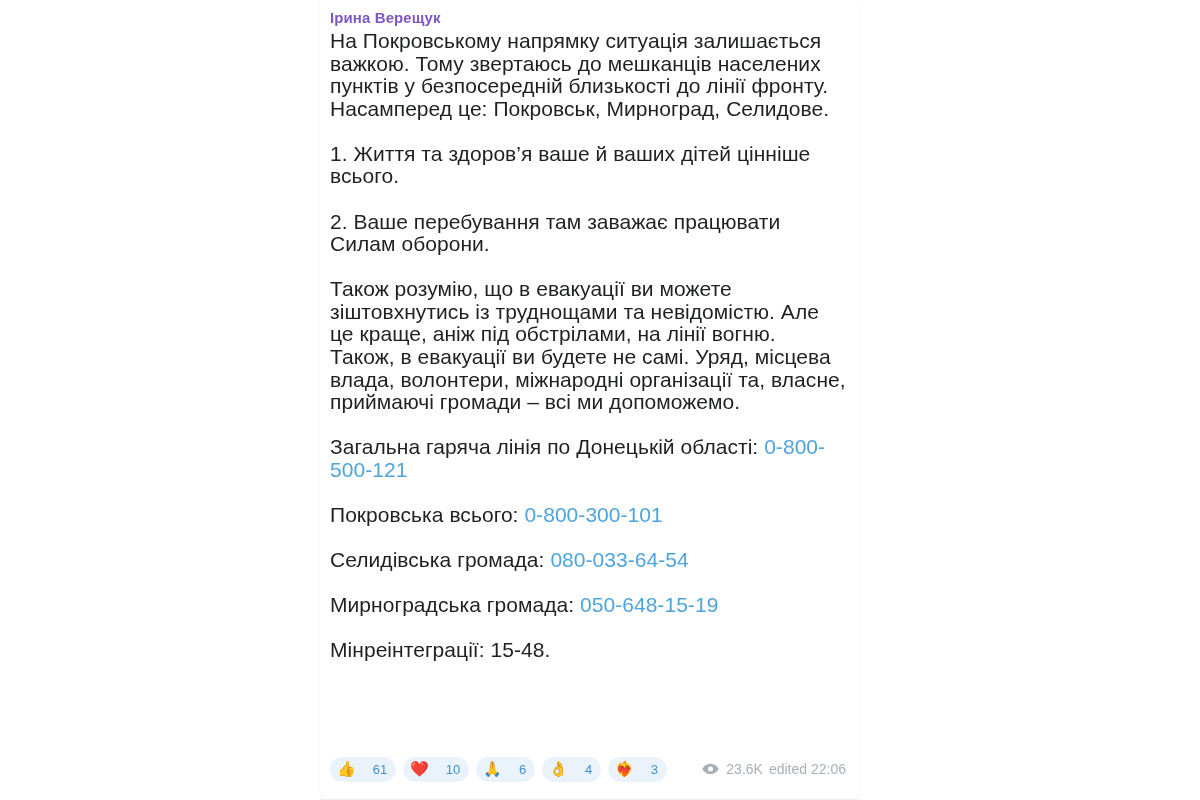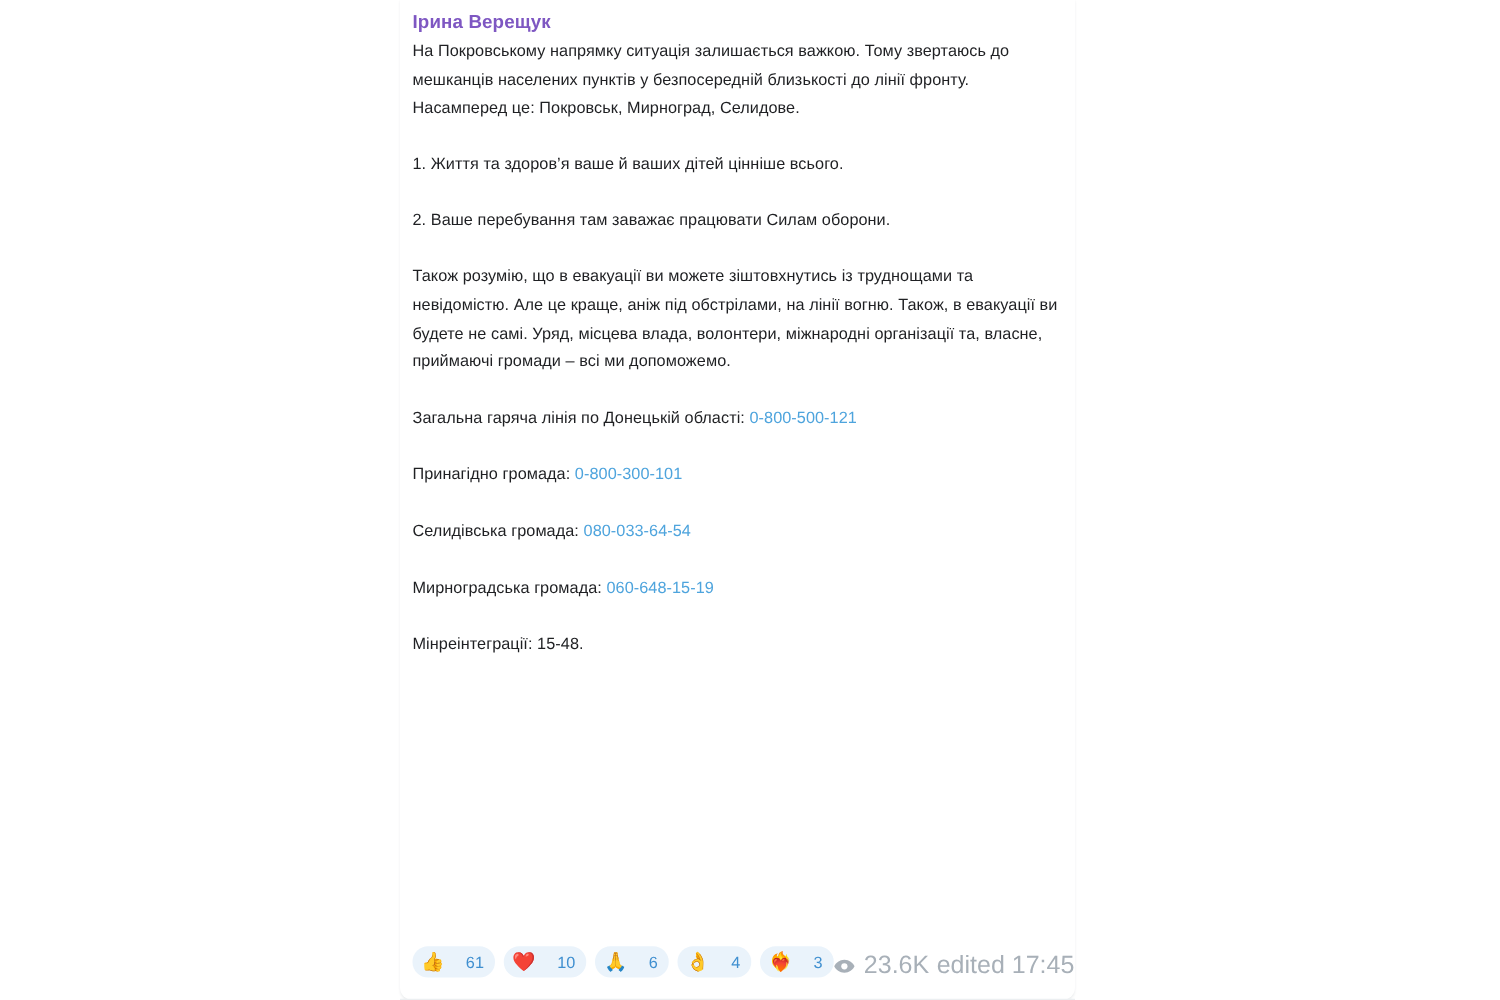--- a/index.html
+++ b/index.html
@@ -45,21 +45,21 @@
     color: #7e57c2;
     font-size: 15px;
     font-weight: 600;
     line-height: 20px;
     margin: 0 0 2px 0;
     letter-spacing: 0.1px;
   }
 
   .message-text {
     color: #1f2023;
-    font-size: 13px;
+    font-size: 21px;
     line-height: 22.6px;
     letter-spacing: 0.05px;
     word-wrap: break-word;
   }
 
   .para {
     margin: 0;
     padding: 0;
   }
   .para + .para {
@@ -120,21 +120,21 @@
     line-height: 1;
     margin-left: 13px;
   }
 
   .meta {
     display: flex;
     align-items: center;
     gap: 6px;
     padding-top: 7px;
     color: #a8b0b8;
-    font-size: 20px;
+    font-size: 14px;
     white-space: nowrap;
   }
 
   .eye-icon {
     display: inline-block;
     width: 17px;
     height: 12px;
     margin-right: 1px;
     flex: 0 0 auto;
   }
@@ -154,23 +154,23 @@
 
       <div class="author-name" style="color: rgb(126, 87, 194);">Ірина Верещук</div>
 
       <div class="message-text" style="color: rgb(31, 32, 35);">
 
       <div class="para">На Покровському напрямку ситуація залишається важкою. Тому звертаюсь до мешканців населених пунктів у безпосередній близькості до лінії фронту. Насамперед це: Покровськ, Мирноград, Селидове.</div>
           <div class="para">1. Життя та здоров’я ваше й ваших дітей цінніше всього.</div>
           <div class="para">2. Ваше перебування там заважає працювати Силам оборони.</div>
           <div class="para">Також розумію, що в евакуації ви можете зіштовхнутись із труднощами та невідомістю. Але це краще, аніж під обстрілами, на лінії вогню. Також, в евакуації ви будете не самі. Уряд, місцева влада, волонтери, міжнародні організації та, власне, приймаючі громади – всі ми допоможемо.</div>
           <div class="para"><span>Загальна гаряча лінія по Донецькій області: </span><a class="phone-link" style="color: rgb(78, 164, 221);">0-800-500-121</a></div>
-          <div class="para"><span>Принагідно громада: </span><a class="phone-link" style="color: rgb(78, 164, 221); text-align: right;">0-800-300-101</a></div>
+          <div class="para"><span>Покровська всього: </span><a class="phone-link" style="color: rgb(78, 164, 221); text-align: right;">0-800-300-101</a></div>
           <div class="para"><span>Селидівська громада: </span><a class="phone-link" style="color: rgb(78, 164, 221);">080-033-64-54</a></div>
-          <div class="para"><span>Мирноградська громада: </span><a class="phone-link" style="color: rgb(78, 164, 221);">060-648-15-19</a></div>
+          <div class="para"><span>Мирноградська громада: </span><a class="phone-link" style="color: rgb(78, 164, 221);">050-648-15-19</a></div>
           <div class="para">Мінреінтеграції: 15-48.</div>
         </div>
 
     </div>
 
     <div class="message-footer">
 
       <div class="reactions">
 
       <div class="reaction-pill" style="background: rgb(234, 243, 251);">
@@ -196,20 +196,20 @@
         </div>
 
       <div class="meta">
         <span class="eye-icon">
           <svg width="17" height="12" viewBox="0 0 17 12" xmlns="http://www.w3.org/2000/svg">
             <path d="M8.5 0.8C4.7 0.8 1.6 3.3 0.4 6c1.2 2.7 4.3 5.2 8.1 5.2S15.4 8.7 16.6 6C15.4 3.3 12.3 0.8 8.5 0.8z" fill="#a8b0b8"></path>
             <circle cx="8.5" cy="6" r="2.5" fill="#ffffff"></circle>
           </svg>
         </span>
         <span class="views-count">23.6K</span>
-        <span class="edited-time">edited 17:45</span>
+        <span class="edited-time">edited 22:06</span>
       </div>
 
     </div>
 
   </div>
 
 </div>
 
 </body></html>

